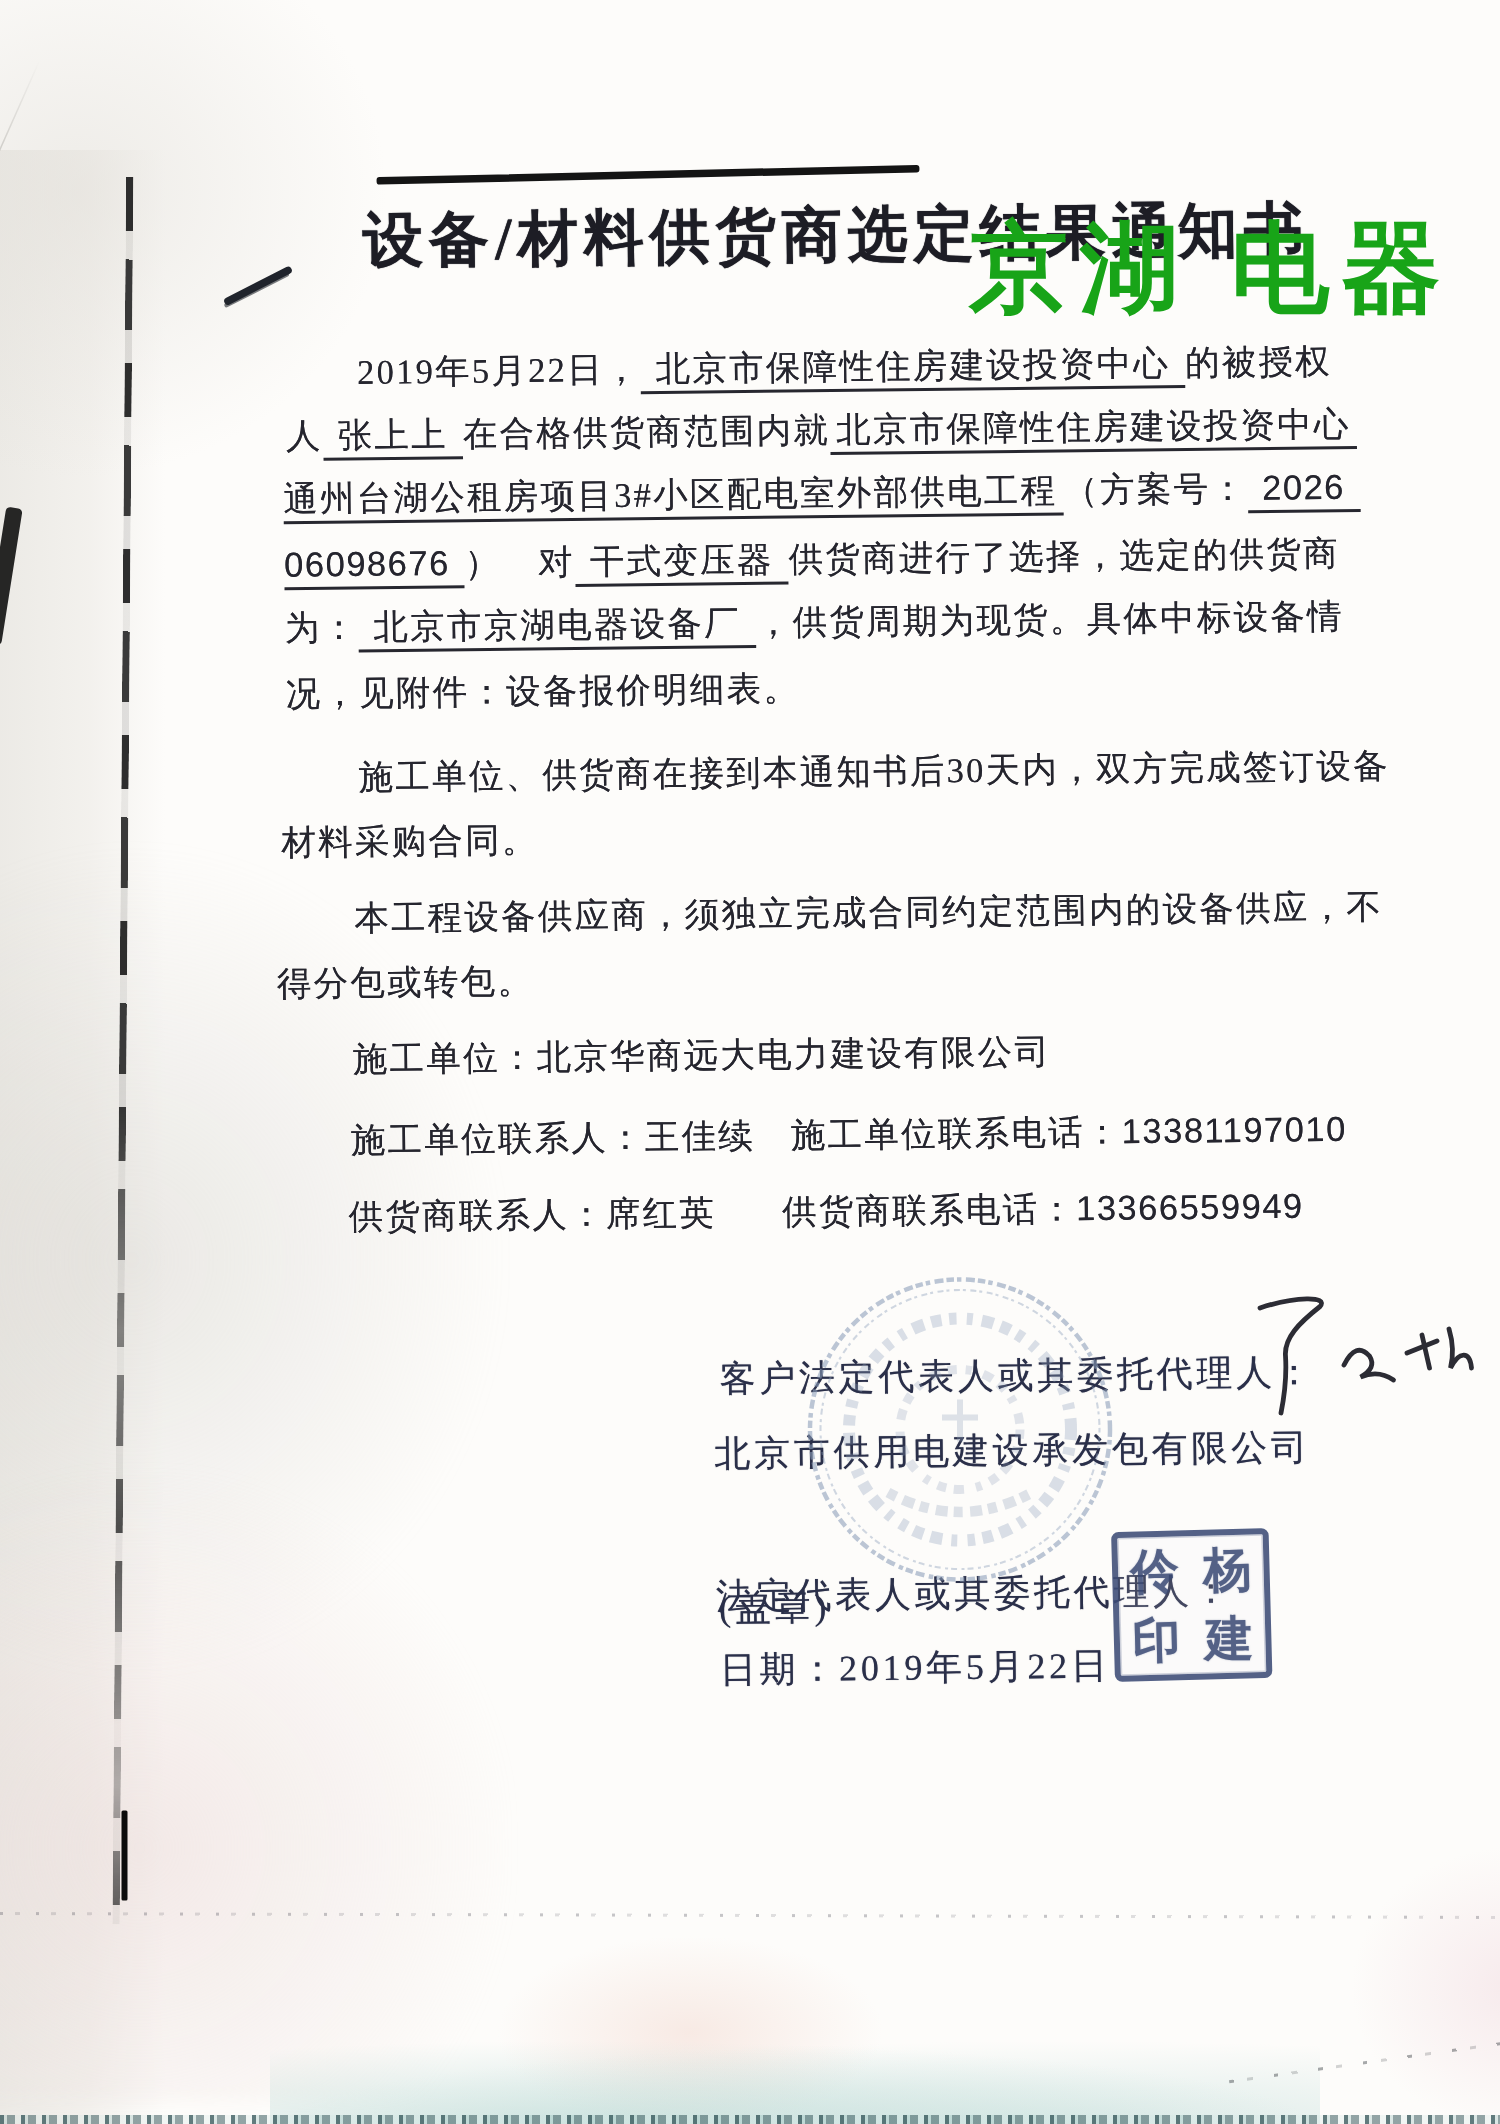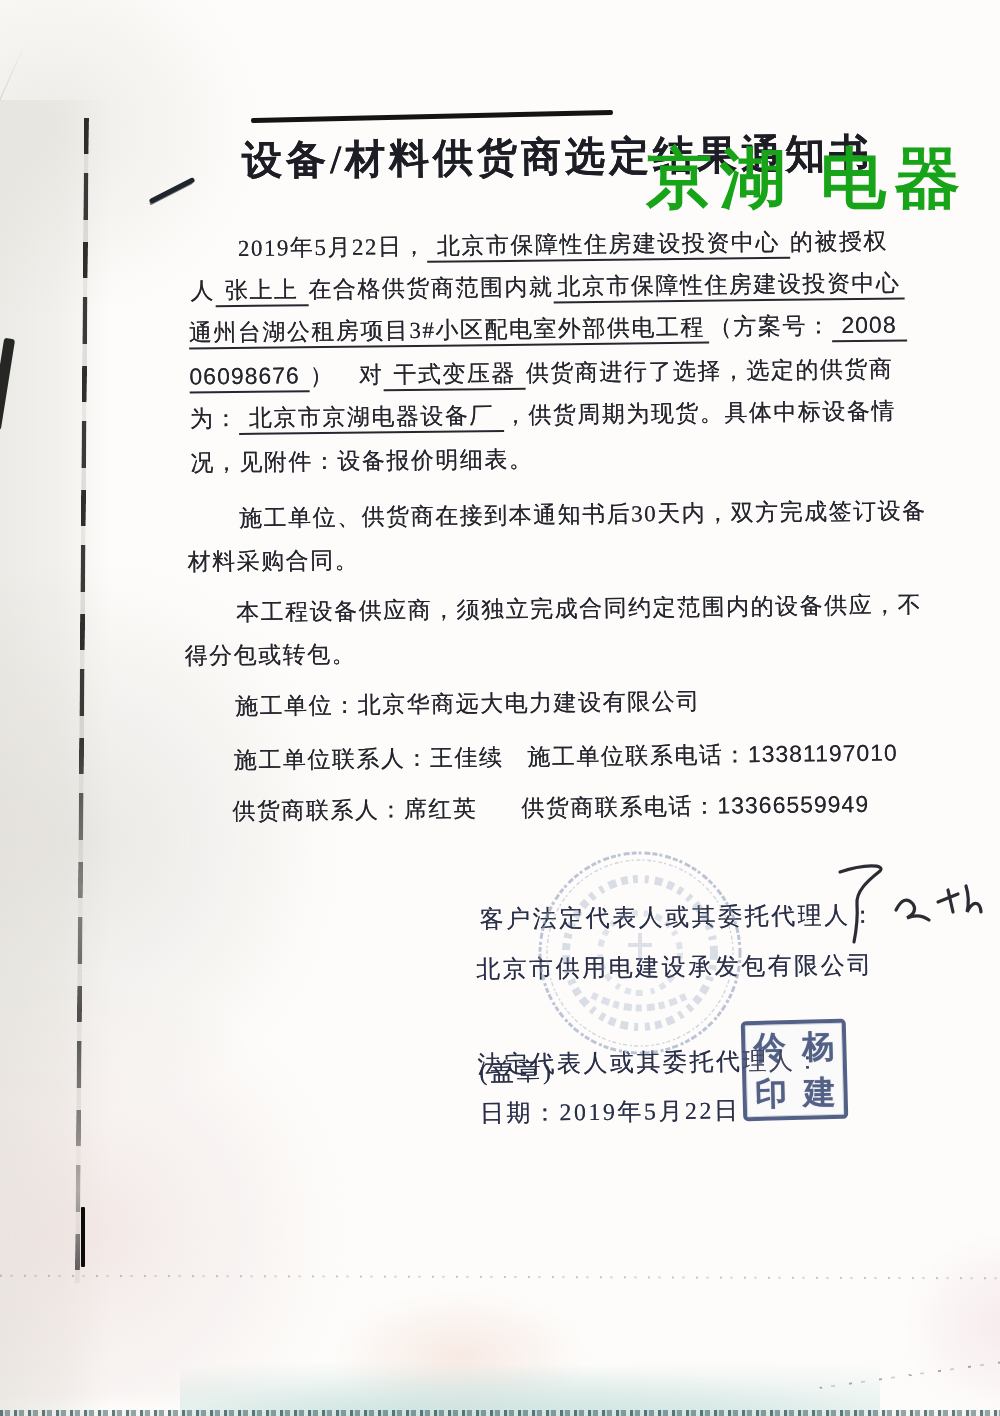--- a/index.html
+++ b/index.html
@@ -166,21 +166,21 @@
 
   <div class="title">设备/材料供货商选定结果通知书</div>
 
   <div class="line" style="left:240px;top:230px">
     <span>2019年5月22日，</span><span class="u">北京市保障性住房建设投资中心</span><span>的被授权</span>
   </div>
   <div class="line" style="left:192px;top:272px">
     <span>人</span><span class="u">张上上</span><span>在合格供货商范围内就</span><span class="u tight">北京市保障性住房建设投资中心</span>
   </div>
   <div class="line" style="left:190px;top:314px">
-    <span class="u tight" style="padding-left:0">通州台湖公租房项目3#小区配电室外部供电工程</span><span>（方案号：</span><span class="u num">2008</span>
+    <span class="u tight" style="padding-left:0">通州台湖公租房项目3#小区配电室外部供电工程</span><span>（方案号：</span><span class="u num">2026</span>
   </div>
   <div class="line" style="left:190px;top:358px">
     <span class="u num" style="padding-left:0">06098676</span><span>）　对</span><span class="u">干式变压器</span><span>供货商进行了选择，选定的供货商</span>
   </div>
   <div class="line" style="left:190px;top:400px">
     <span>为：</span><span class="u">北京市京湖电器设备厂</span><span>，供货周期为现货。具体中标设备情</span>
   </div>
   <div class="line" style="left:190px;top:444px">况，见附件：设备报价明细表。</div>
 
   <div class="line" style="left:238px;top:500px">施工单位、供货商在接到本通知书后30天内，双方完成签订设备</div>

